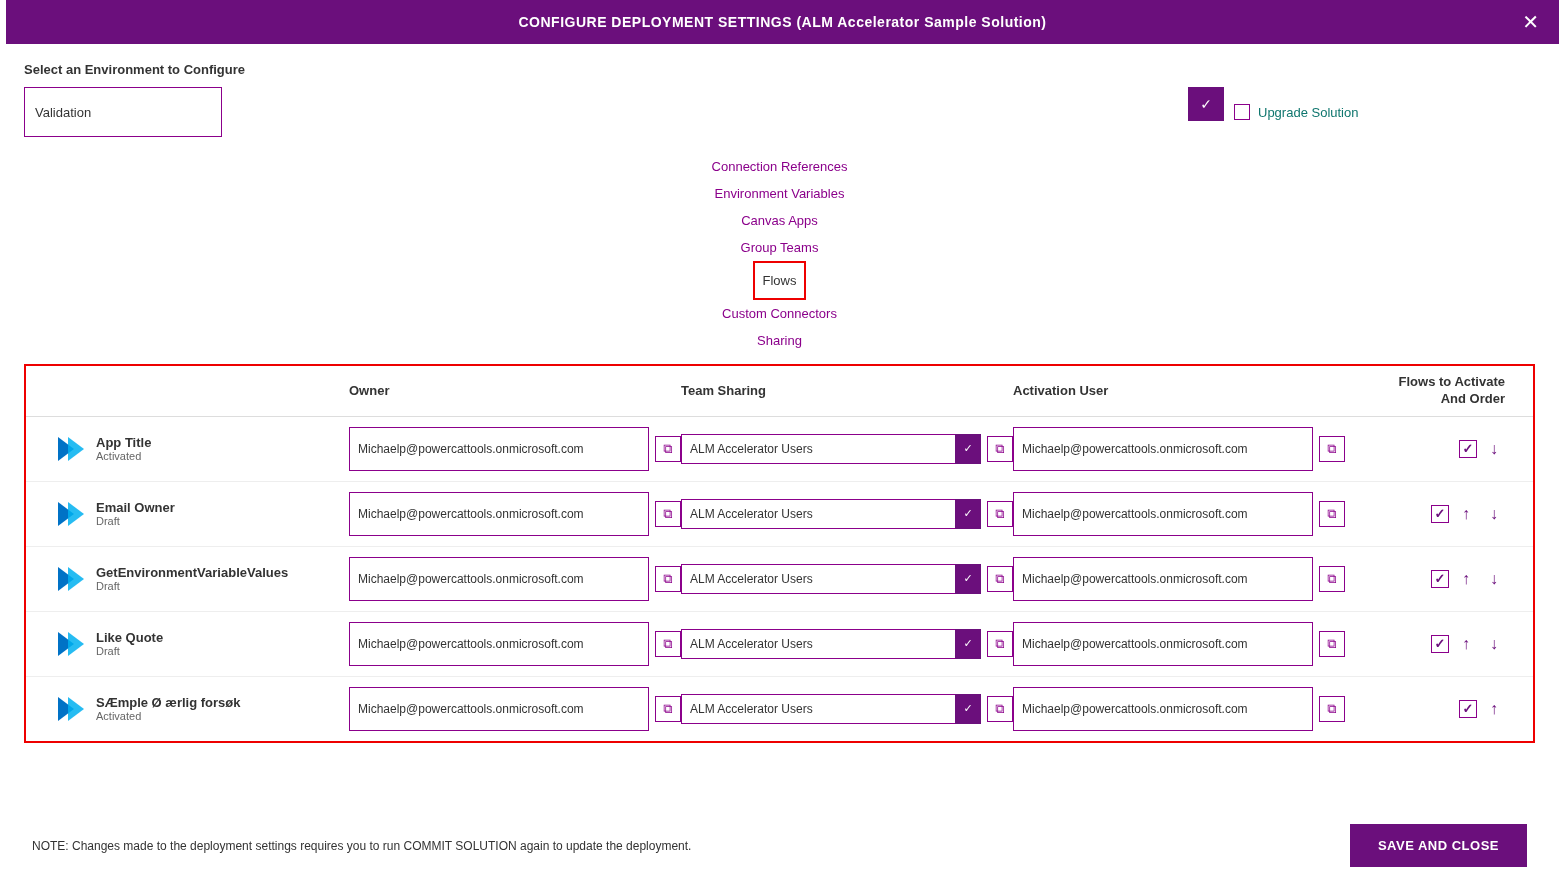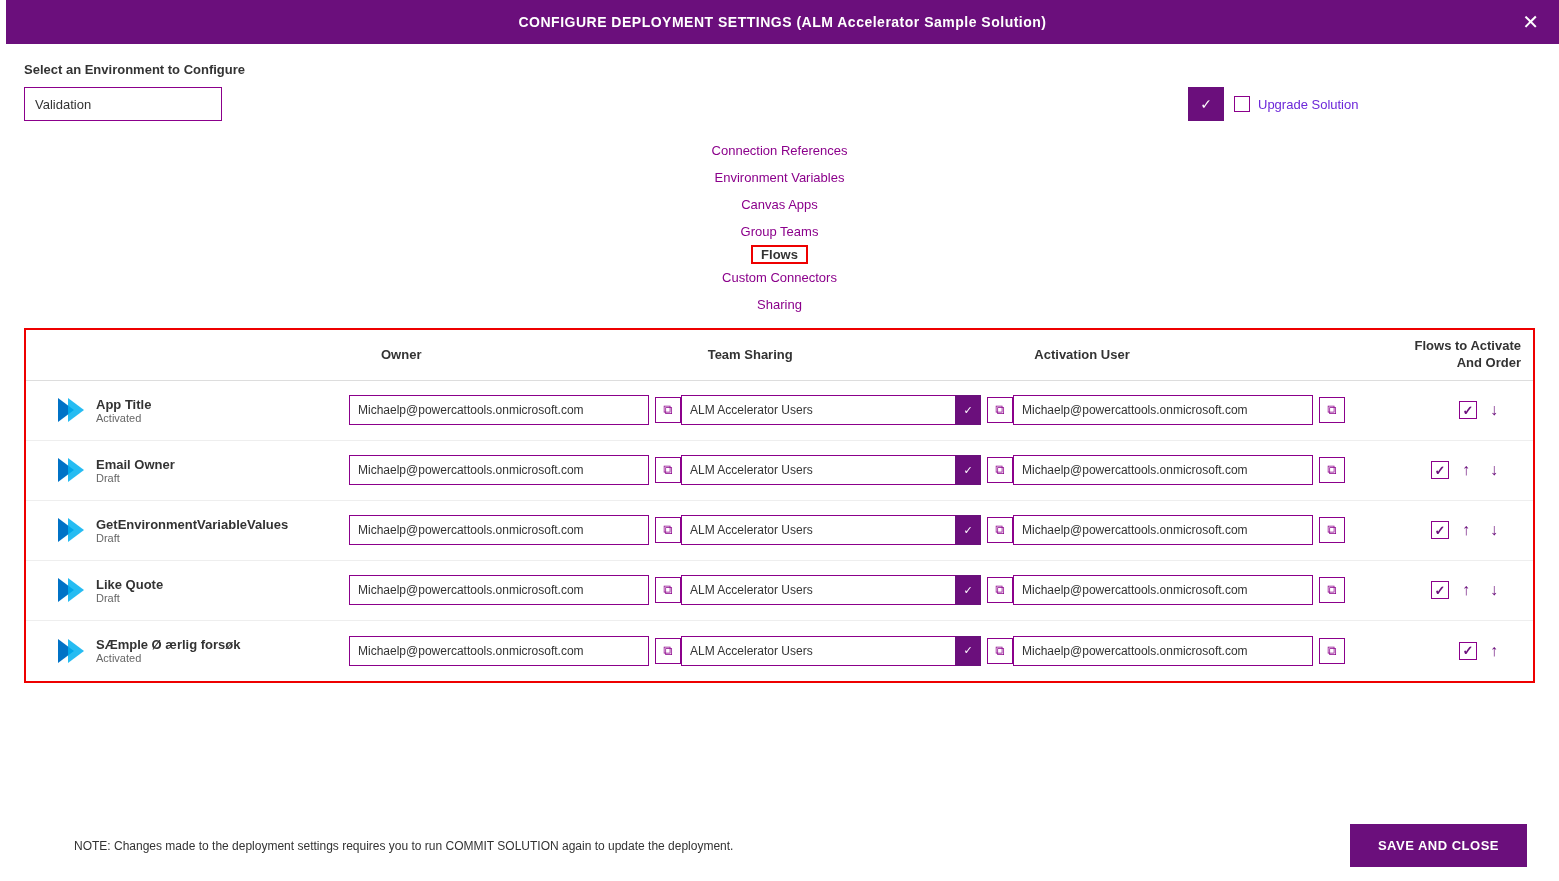--- a/index.html
+++ b/index.html
@@ -41,21 +41,21 @@
     }
 
     .env-row {
       display: flex;
       align-items: center;
       gap: 10px;
       margin-bottom: 16px;
     }
     .env-select {
       flex: 1;
-      height: 34px;
+      height: 50px;
       border: 1px solid #8B008B;
       padding: 0 10px;
       font-size: 13px;
       color: #333;
       background: #fff;
       appearance: none;
     }
     .env-select-wrapper {
       flex: 1;
       position: relative;
@@ -74,21 +74,21 @@
       color: #fff;
       font-size: 14px;
       pointer-events: none;
     }
 
     .upgrade-label {
       display: flex;
       align-items: center;
       gap: 8px;
       font-size: 13px;
-      color: #6d28d9;
+      color: #0f766e;
       font-weight: 500;
     }
     .upgrade-checkbox {
       width: 16px;
       height: 16px;
       border: 1px solid #8B008B;
       background: #fff;
       cursor: pointer;
     }
 
@@ -105,39 +105,38 @@
       font-size: 13px;
       color: #8B008B;
       cursor: pointer;
       padding: 6px 10px;
       text-decoration: none;
       font-weight: 500;
     }
     .tab-item.active {
       border: 2px solid #e00;
       color: #333;
-      font-weight: 700;
-      padding: 0 8px;
+      font-weight: 400;
+      padding: 10px 8px;
     }
 
     .flows-table-wrapper {
       border: 2px solid #e00;
       margin-top: 6px;
     }
 
     .flows-header {
       display: grid;
       grid-template-columns: 295px 1fr 1fr 1fr 160px;
       background: #fff;
-      padding: 8px 12px;
+      padding: 8px 28px;
       border-bottom: 1px solid #ddd;
       font-weight: 600;
       font-size: 13px;
       color: #333;
-      gap: 48px;
     }
     .flows-header .col-flows-order {
       text-align: right;
       line-height: 1.3;
     }
 
     .flow-row {
       display: grid;
       grid-template-columns: 295px 1fr 1fr 1fr 160px;
       align-items: center;
@@ -160,21 +159,21 @@
     .flow-name-text .name { font-weight: 600; font-size: 13px; color: #333; }
     .flow-name-text .status { font-size: 11px; color: #666; }
 
     .owner-cell, .activation-cell {
       display: flex;
       align-items: center;
       gap: 6px;
     }
     .email-input {
       flex: 1;
-      height: 30px;
+      height: 44px;
       border: 1px solid #8B008B;
       padding: 0 8px;
       font-size: 12px;
       color: #333;
       background: #fff;
       min-width: 0;
     }
     .copy-btn {
       width: 26px;
       height: 26px;
@@ -262,21 +261,20 @@
 
     .footer-area {
       position: absolute;
       bottom: 0;
       left: 0;
       right: 0;
       padding: 14px 32px;
       display: flex;
       align-items: center;
       justify-content: space-between;
-      margin-left: 42px;
     }
     .footer-note {
       font-size: 12px;
       color: #333;
     }
     .save-close-btn {
       background: #6B0F7C;
       color: #fff;
       border: none;
       padding: 14px 28px;

